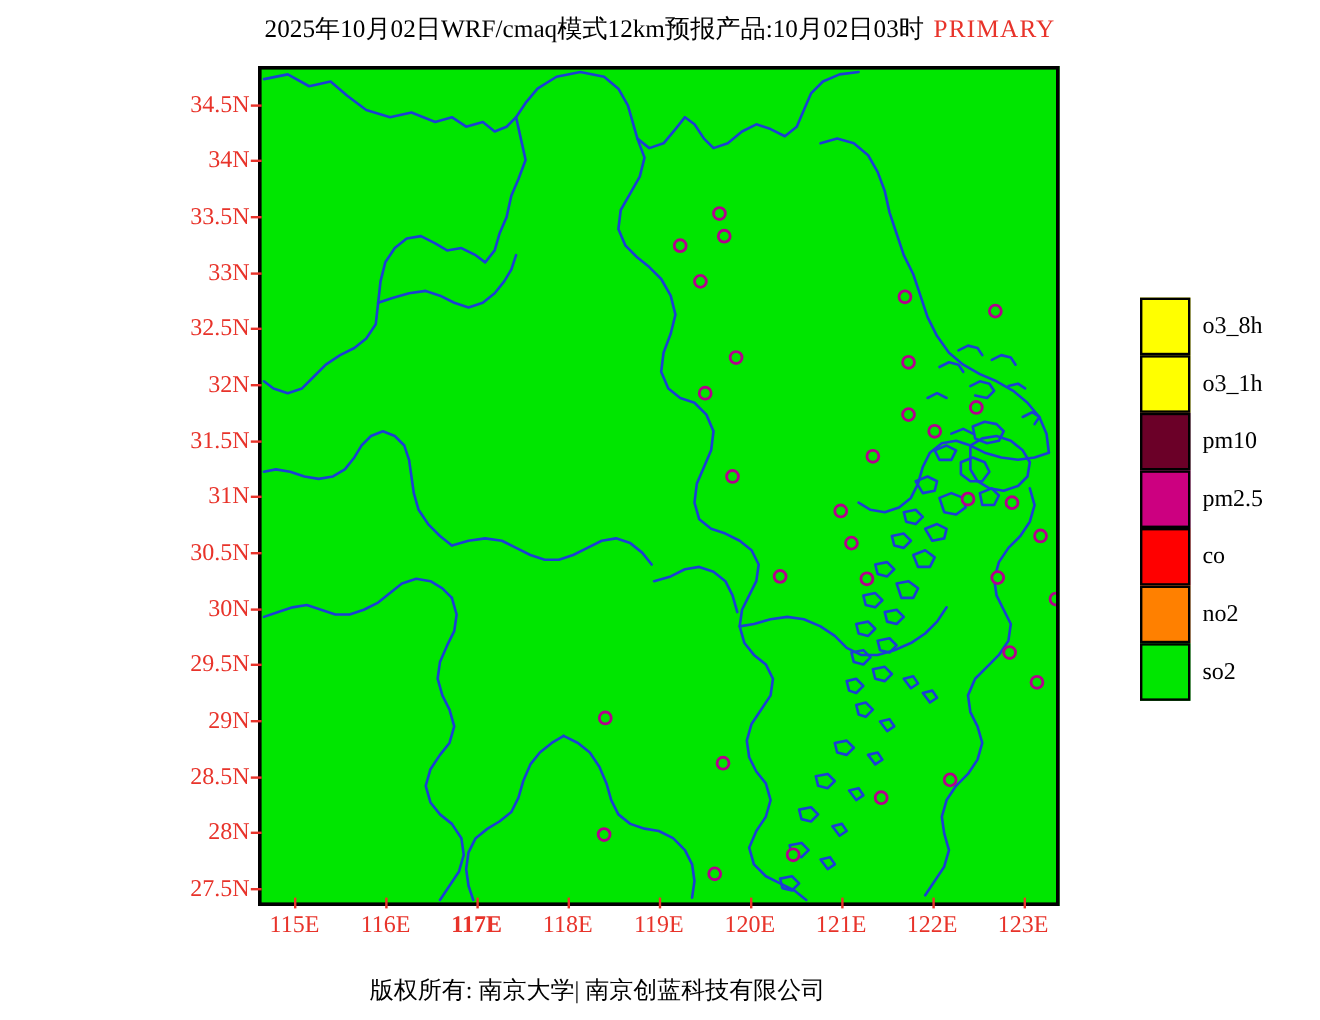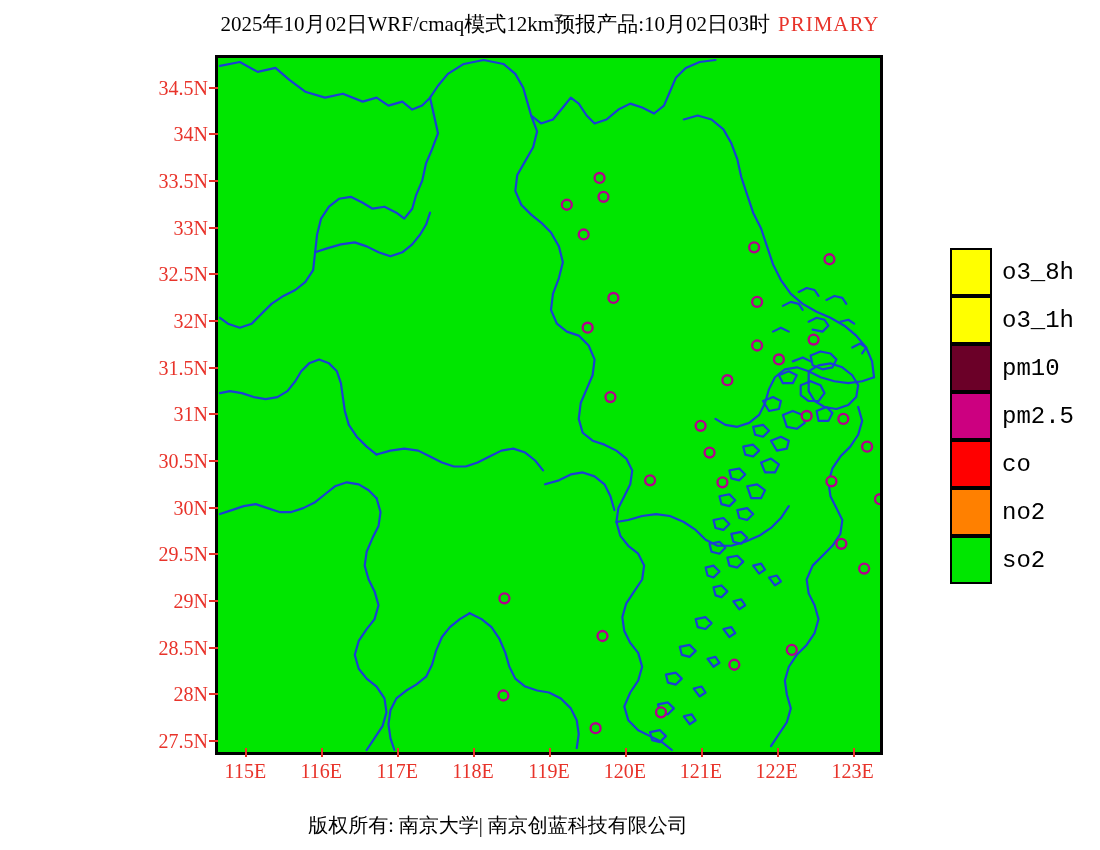--- a/index.html
+++ b/index.html
@@ -124,22 +124,22 @@
     width: 42px;
     height: 48px;
     border: 2px solid #000000;
     box-sizing: border-box;
   }
   .legend-label {
     position: absolute;
     left: 52px;
     top: 50%;
     transform: translateY(-50%);
-    font-family: Liberation Mono, monospace;
-    font-size: 24px;
+    font-family: Liberation Serif, serif;
+    font-size: 20px;
     color: #000000;
     white-space: nowrap;
     text-align: center;
   }
 
   
   #footer {
     position: absolute;
     left: 0;
     top: 812px;
@@ -333,21 +333,21 @@
     <div class="tick-h" style="top: 507.667px;"></div>
     <div class="tick-h" style="top: 554.333px;"></div>
     <div class="tick-h" style="top: 601px;"></div>
     <div class="tick-h" style="top: 647.667px;"></div>
     <div class="tick-h" style="top: 694.333px;"></div>
     <div class="tick-h" style="top: 741px;"></div>
     <div class="axis-label x-label" style="left: 245.364px;">115E</div>
     <div class="tick-v" style="left: 245.364px;"></div>
     <div class="axis-label x-label" style="left: 321.273px;">116E</div>
     <div class="tick-v" style="left: 321.273px;"></div>
-    <div class="axis-label x-label" style="left: 397.182px;">117E</div>
+    <div class="axis-label x-label" style="left: 397.182px; font-weight: bold;">117E</div>
     <div class="tick-v" style="left: 397.182px;"></div>
     <div class="axis-label x-label" style="left: 473.091px;">118E</div>
     <div class="tick-v" style="left: 473.091px;"></div>
     <div class="axis-label x-label" style="left: 549px;">119E</div>
     <div class="tick-v" style="left: 549px;"></div>
     <div class="axis-label x-label" style="left: 624.909px; font-family: Liberation Serif, serif;">120E</div>
     <div class="tick-v" style="left: 624.909px;"></div>
     <div class="axis-label x-label" style="left: 700.818px;">121E</div>
     <div class="tick-v" style="left: 700.818px;"></div>
     <div class="axis-label x-label" style="left: 776.727px;">122E</div>

